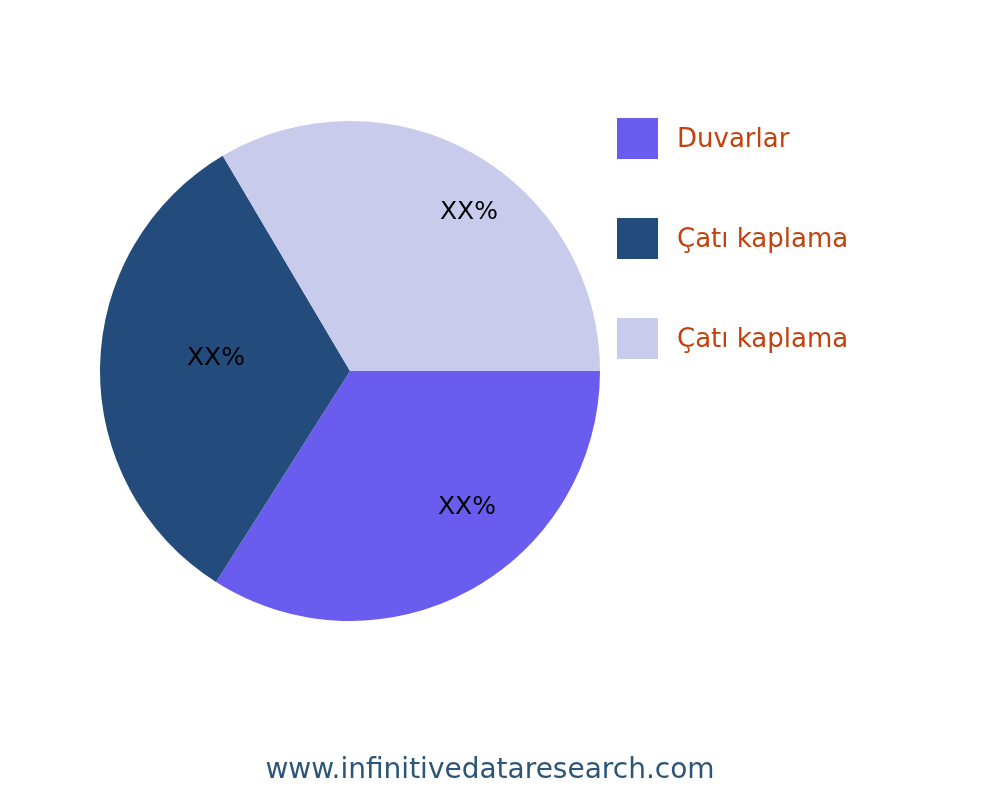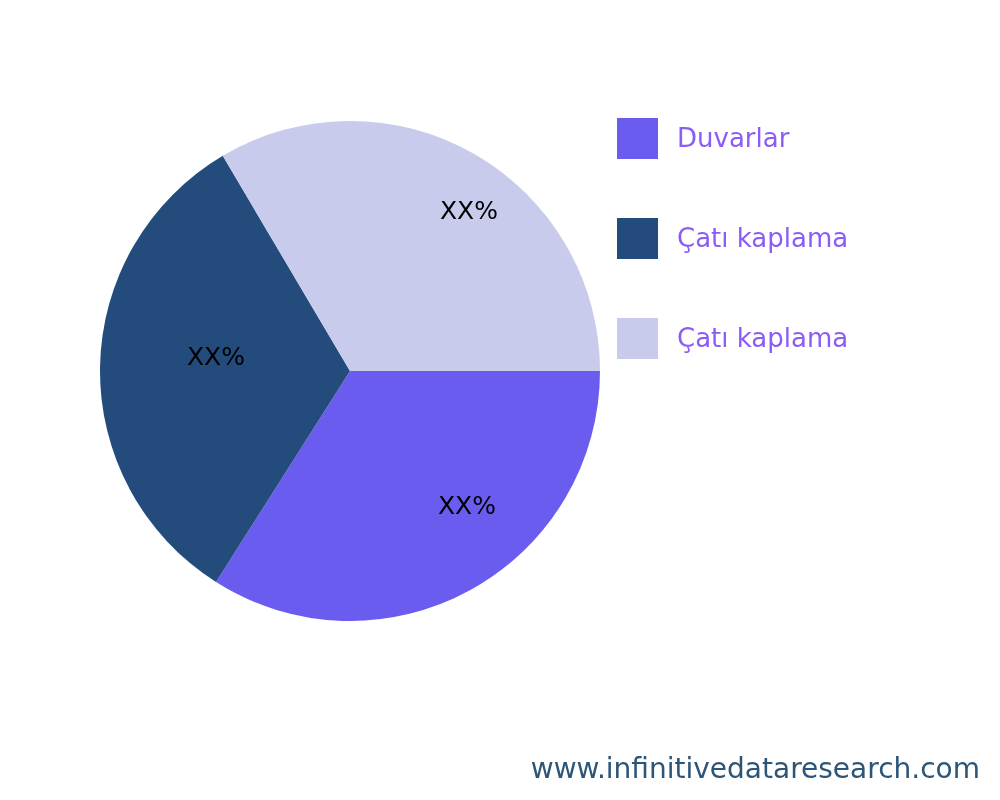--- a/index.html
+++ b/index.html
@@ -63,31 +63,31 @@
   }
   .legend-swatch {
     width: 41px;
     height: 41px;
     flex: 0 0 41px;
     display: block;
   }
   .legend-label {
     margin-left: 19px;
     font-size: 26px;
-    color: #8b5cf6;
+    color: #c2410c;
     white-space: nowrap;
     font-family: "DejaVu Sans", "Liberation Sans", sans-serif;
     line-height: 1;
   }
   .footer-url {
     position: absolute;
     left: 0;
     top: 752px;
     width: 1000px;
-    text-align: right;
+    text-align: center;
     padding-right: 20px;
     box-sizing: border-box;
     font-size: 28px;
     color: #2c5578;
     white-space: nowrap;
     font-family: "DejaVu Sans", "Liberation Sans", sans-serif;
   }
 </style>
 </head>
 <body>

